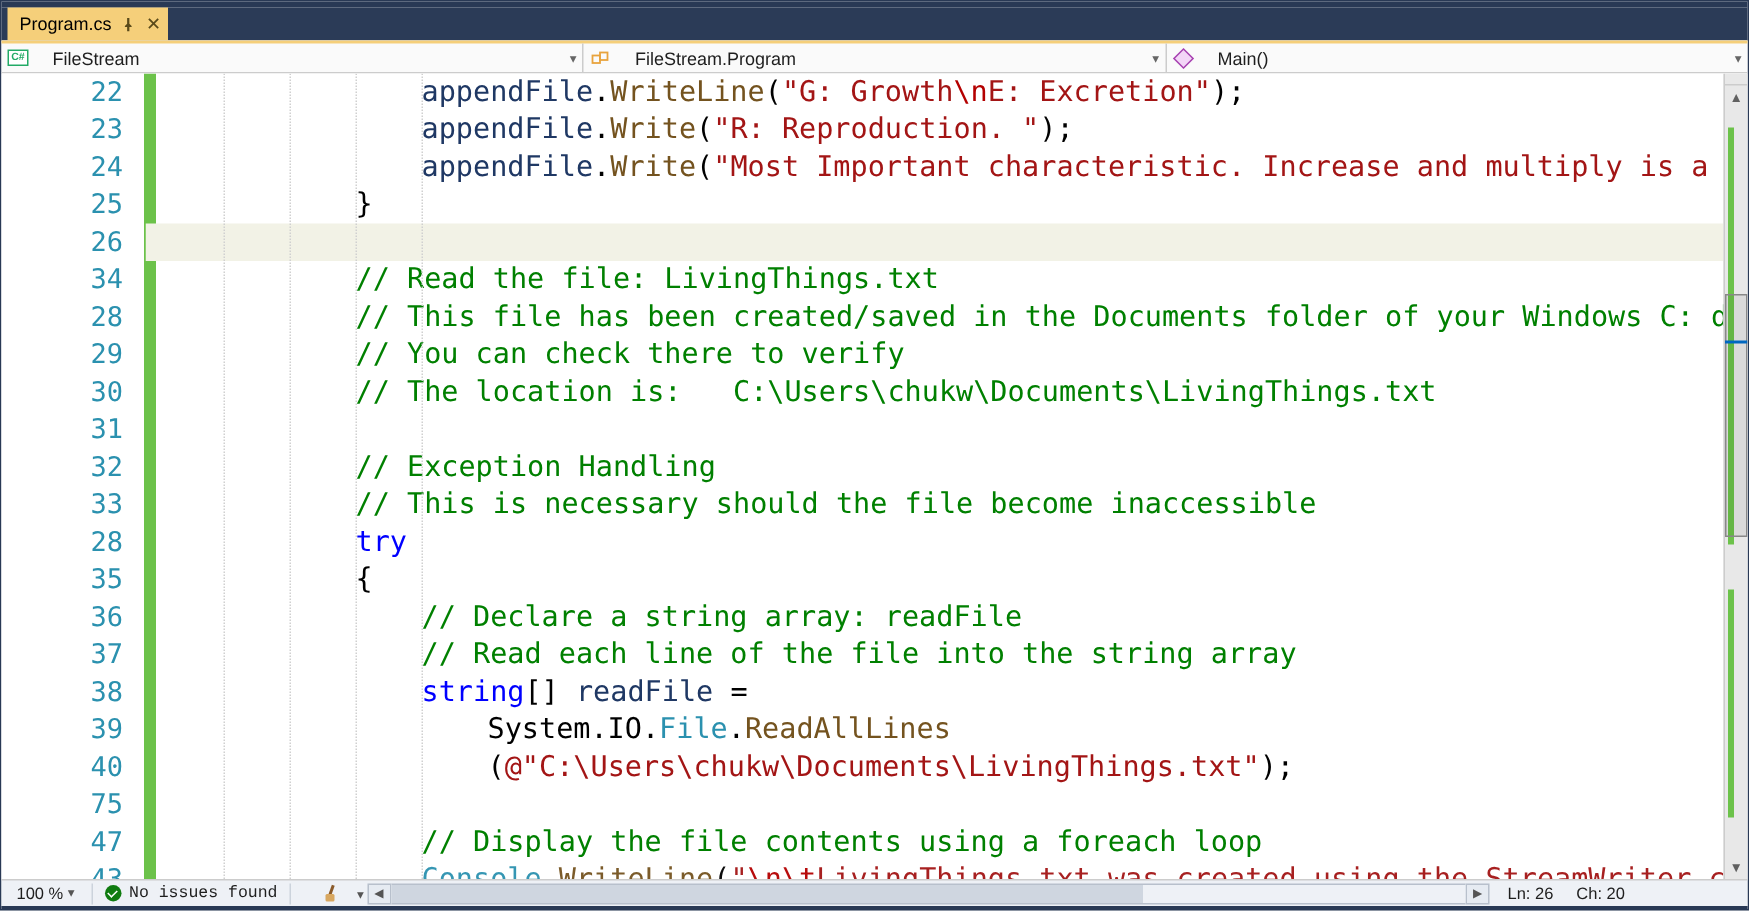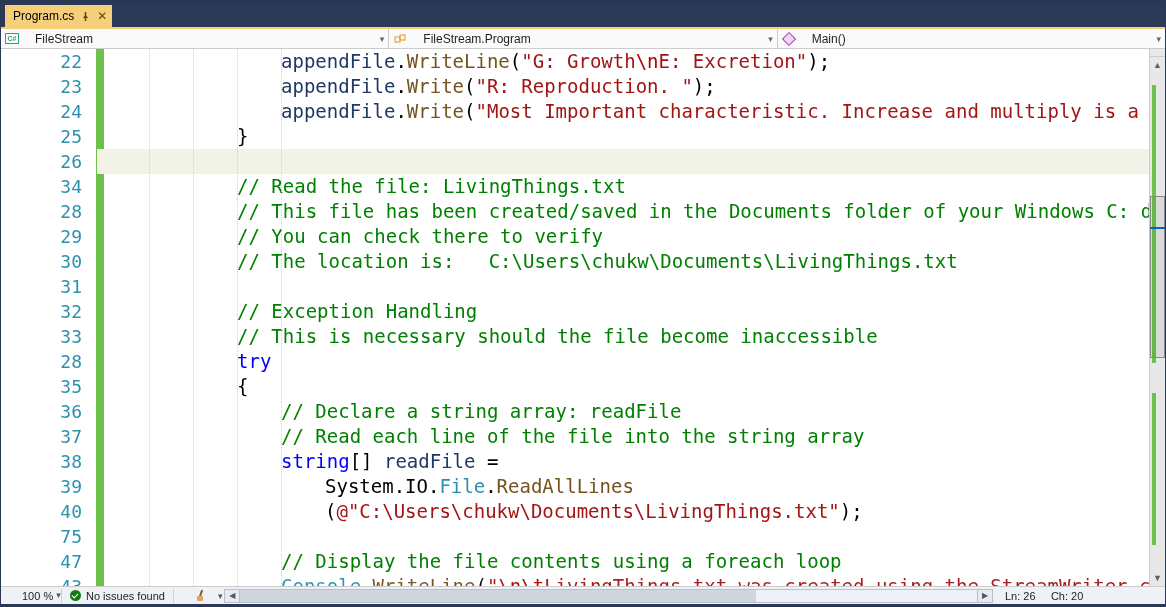--- a/index.html
+++ b/index.html
@@ -43,23 +43,23 @@
   
   .vscroll { width: 16px; background: #e8e8e8; border-left: 1px solid #ccc; position: relative; }
   .vscroll .arrow { height: 16px; display:flex; align-items:center; justify-content:center; color:#606060; font-size:9px; }
   .vscroll .track { position:absolute; top:16px; bottom:16px; left:0; right:0; }
   .vscroll .mod-mark { position:absolute; left:2px; width:4px; background:#6cc24a; }
   .vscroll .viewport { position:absolute; left:0; right:0; border:1px solid #888; background:rgba(0,0,0,0.06); }
   .vscroll .caret-mark { position:absolute; left:0; right:0; height:2px; background:#0067c0; }
   .split-grip { height:8px; background:#e8e8e8; border-bottom:1px solid #ccc; }
   
   .status { height: 18px; background: #eef1f6; border-top: 1px solid #ccc; display: flex; align-items: center; font-size: 11px; color: #1e1e1e; }
-  .status .zoom { width: 60px; padding-left: 21px; display:flex; align-items:flex-start; gap:3px; }
+  .status .zoom { width: 60px; padding-left: 10px; display:flex; align-items:flex-start; gap:3px; }
   .status .sep { width:1px; height:14px; background:#ccd3dc; }
-  .status .issues { display:flex; align-items:center; gap:5px; padding: 0 8px; }
+  .status .issues { display:flex; align-items:center; gap:5px; padding: 0 8px; font-family: Liberation Mono, monospace; }
   .check-ico { width:11px; height:11px; border-radius:50%; background:#107c10; position:relative; }
   .check-ico::after { content:""; position:absolute; left:2px; top:3px; width:5px; height:3px; border-left:1.5px solid #fff; border-bottom:1.5px solid #fff; transform: rotate(-45deg); }
   .status .hscroll { flex:1; display:flex; align-items:center; padding:0 2px; gap:0; }
   .status .hs-btn { width:16px; height:14px; border:1px solid #b8c0cc; background:#e6ebf2; display:flex; align-items:center; justify-content:center; color:#555; font-size:8px; }
   .status .hs-track { flex:1; height:14px; border-top:1px solid #b8c0cc; border-bottom:1px solid #b8c0cc; background:#eef1f6; position:relative; }
   .status .hs-thumb { position:absolute; left:0; top:0; bottom:0; width:70%; background:#cfd6e0; }
   .status .pos { width: 170px; text-align:left; padding: 0 30px 0 10px; white-space:nowrap; }
   .tiny-dd { color:#555; font-size:9px; }
   .brush-ico { display:inline-block; width:14px; height:12px; position:relative; margin: 0 10px 0 20px; }
   .brush-ico::before { content:""; position:absolute; left:6px; top:0; width:2px; height:7px; background:#8a5a2a; transform:rotate(20deg); }

